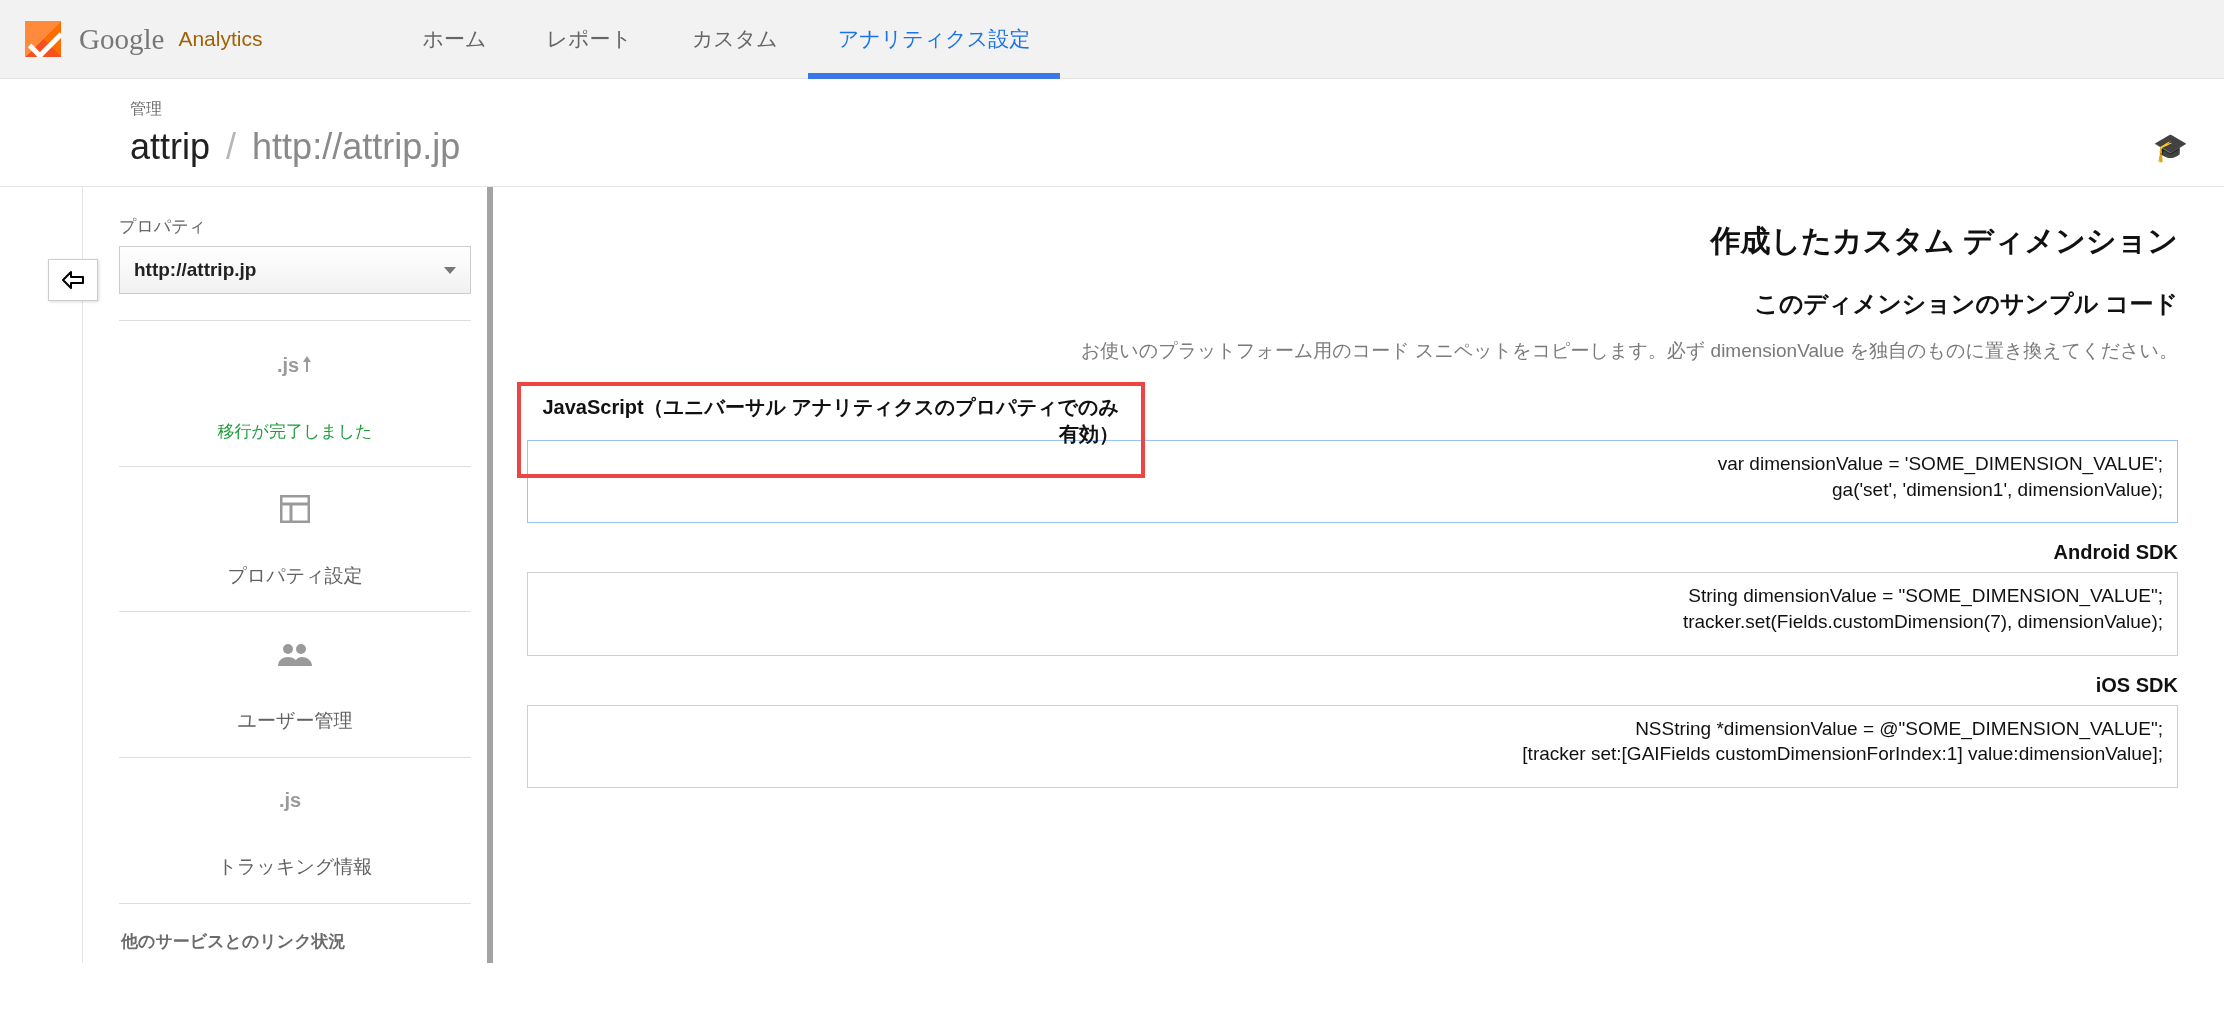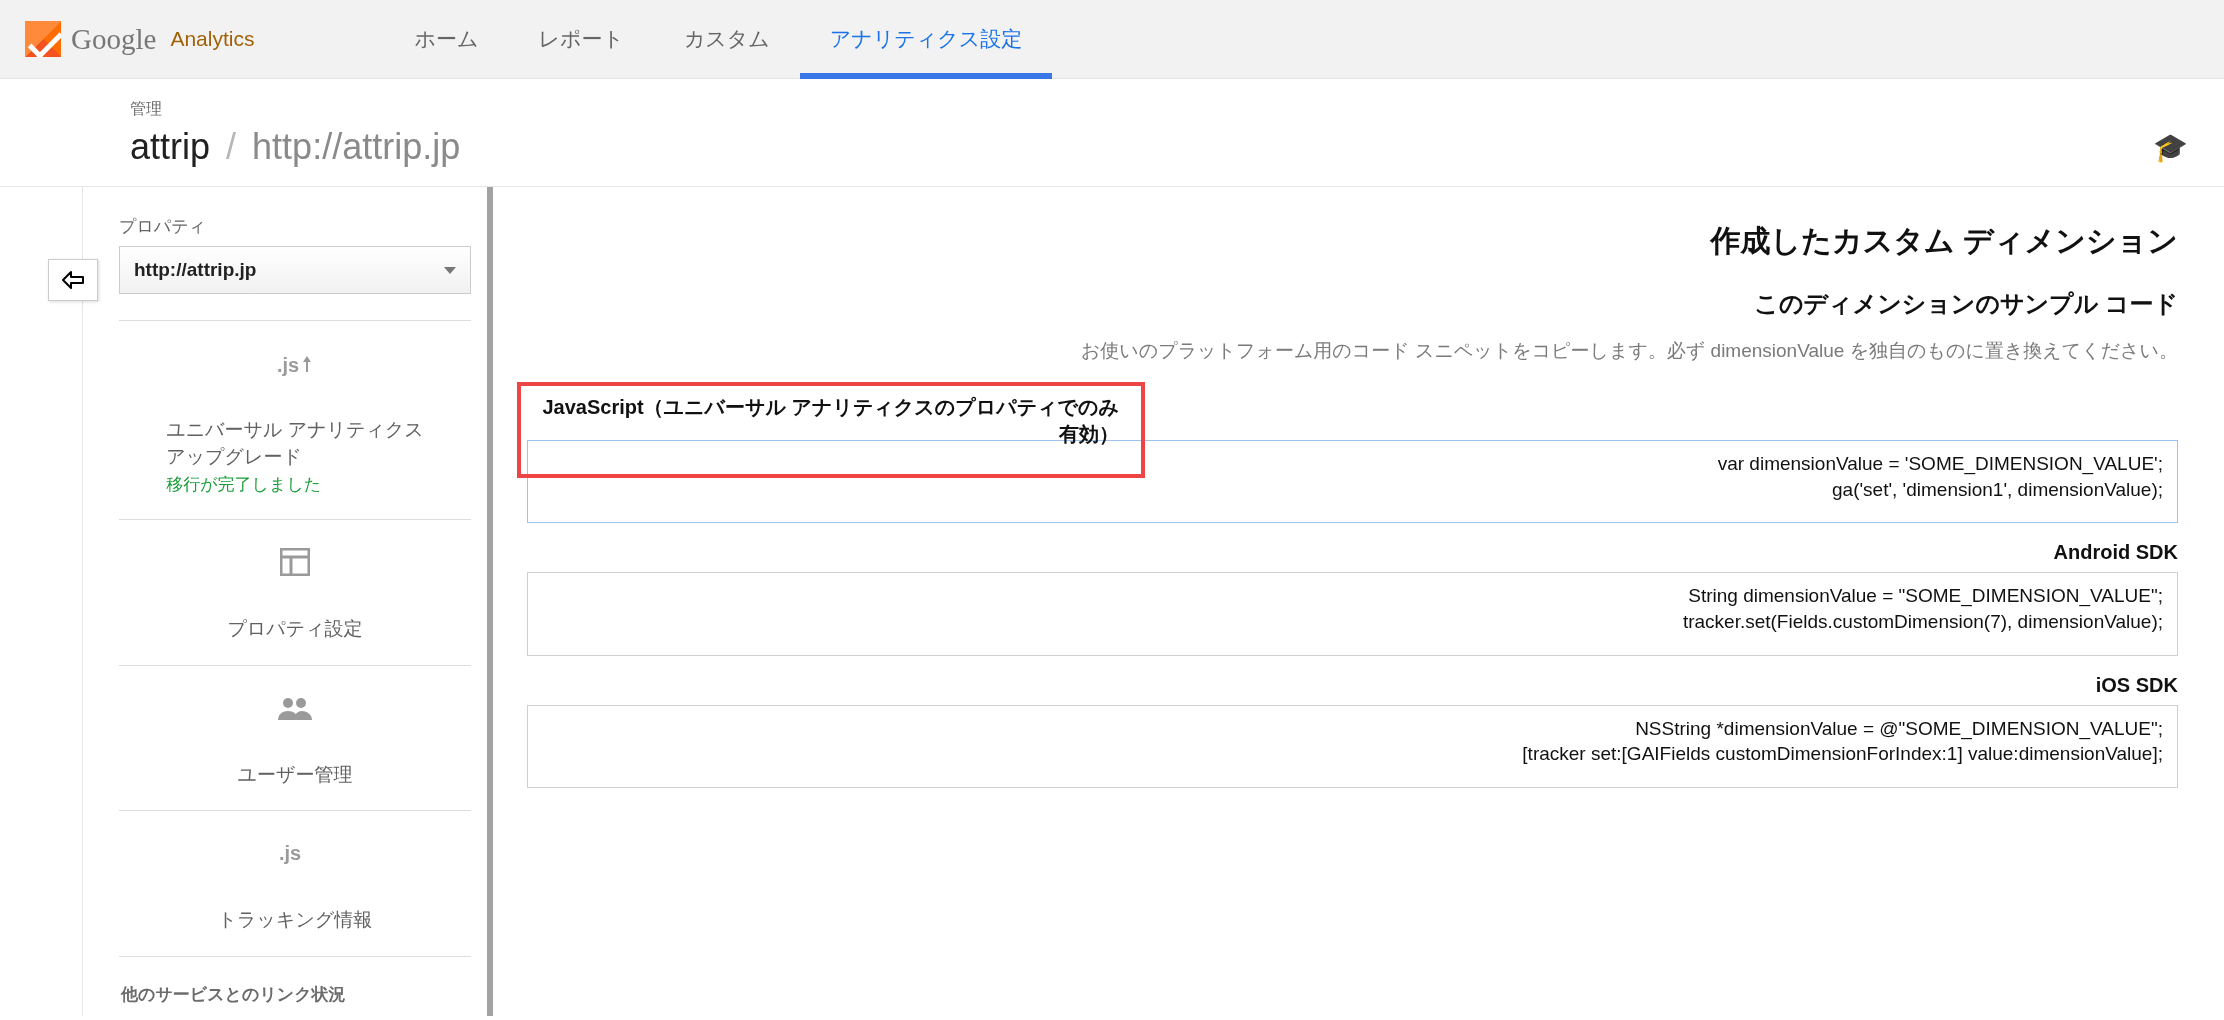--- a/index.html
+++ b/index.html
@@ -1,21 +1,21 @@
 <!DOCTYPE html>
 <html><head>
 <meta charset="utf-8">
 <style>
 html,body{margin:0;padding:0;font-family:Arial,"Hiragino Kaku Gothic ProN","Hiragino Sans","Yu Gothic",Meiryo,sans-serif;background:#fff;color:#333;font-size:19px;}
 .topbar{background:#f2f2f2;border-bottom:1px solid #e4e4e4;height:78px;display:flex;align-items:center;}
 .brand{display:flex;align-items:center;gap:10px;margin-left:25px;}
 .logo-sq{width:36px;height:36px;background:#f4511e;position:relative;overflow:hidden;}
 .logo-sq:before{content:"";position:absolute;inset:0;background:linear-gradient(135deg,#ff8a3c 0 50%,transparent 50%),linear-gradient(45deg,#f4511e 0 50%,#ff6d00 50%);}
 .logo-chk{position:absolute;left:4px;top:12px;width:28px;height:12px;border-left:5px solid #fff;border-bottom:5px solid #fff;transform:rotate(-45deg);}
-.brand-main{font-family:Georgia,"Times New Roman",serif;font-size:29px;color:#777;}
+.brand-main{font-family:Georgia,"Times New Roman",serif;font-size:29px;color:#777;margin-left:8px;}
 .brand-sub{font-family:Arial,sans-serif;font-size:21px;color:#a16207;font-weight:300;margin-left:4px;}
 .topnav{display:flex;align-items:flex-start;height:78px;margin-left:130px;}
 .topnav-item{padding:0 30px;height:78px;display:flex;align-items:center;font-size:21px;color:#666;cursor:pointer;position:relative;}
 .topnav-item.active{color:#1a73e8;}
 .topnav-item.active:after{content:"";position:absolute;left:0;right:0;bottom:-1px;height:6px;background:#3b78e7;}
 .subhead{padding:20px 0 18px 130px;border-bottom:1px solid #e6e6e6;position:relative;}
 .sub-label{font-size:16px;color:#6b6b6b;margin-bottom:6px;}
 .crumb{font-size:36px;color:#212121;}
 .crumb-link{color:#8a8a8a;}
 .crumb-sep{color:#b7b7b7;margin:0 6px;}
@@ -98,22 +98,20 @@
 
     <div class="side-list">
       <div class="side-item">
         <span class="ico">
           <svg width="36" height="30" viewBox="0 0 36 30">
               <text x="0" y="24" font-size="20" fill="#9a9a9a" font-weight="700">.js</text>
               <path d="M26 14l4-6 4 6h-3v10h-2V14z" fill="#9a9a9a"></path>
             </svg>
         </span>
         <span class="txt">
-          <span style="white-space:pre-line">ユニバーサル アナリティクス
-アップグレード</span>
           <div class="status">移行が完了しました</div>
         </span>
       </div>
 
       <div class="side-item">
         <span class="ico">
           <svg width="30" height="28" viewBox="0 0 30 28">
               <rect x="1" y="1" width="28" height="26" fill="none" stroke="#9a9a9a" stroke-width="3"></rect>
               <line x1="1" y1="9" x2="29" y2="9" stroke="#9a9a9a" stroke-width="3"></line>
               <line x1="11" y1="9" x2="11" y2="27" stroke="#9a9a9a" stroke-width="3"></line>

